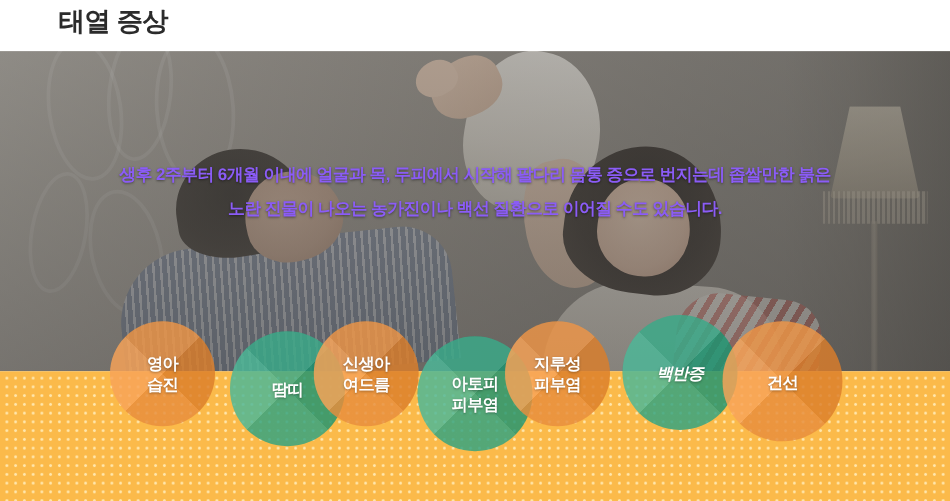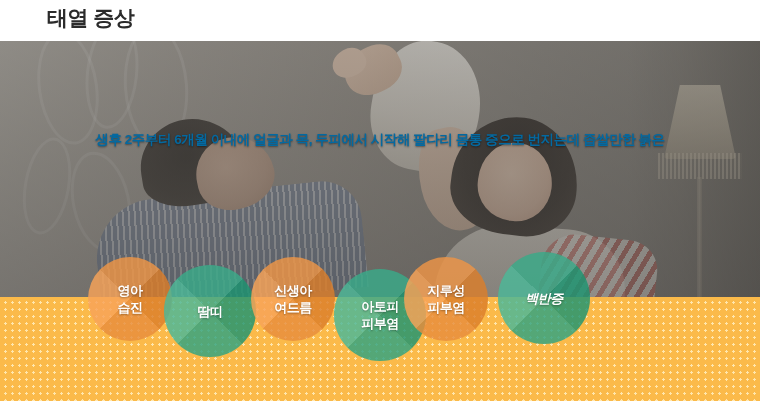--- a/index.html
+++ b/index.html
@@ -122,21 +122,21 @@
   }
 
   
   .ph-veil{
     background:linear-gradient(180deg,rgba(84,82,78,.42) 0%,rgba(78,76,72,.5) 48%,rgba(70,68,65,.56) 100%);
   }
 
   
   .copy{
     position:absolute;left:0;top:126px;width:760px;
-    text-align:center;color:#0369a1;
+    text-align:center;color:#8b5cf6;
     font-size:13.5px;font-weight:bold;line-height:27px;letter-spacing:-0.45px;
     text-shadow:0 1px 2px rgba(0,0,0,.45);
   }
   .copy p{margin:0;}
 
   
   .band{
     position:absolute;left:0;top:297px;width:760px;height:104px;
     background-color:#fbba4a;
     background-image:radial-gradient(rgba(255,233,178,.95) 1px,transparent 1.2px);
@@ -196,33 +196,34 @@
       <div class="mom-shoulder"></div>
       <div class="mom-stripe"></div>
       <div class="mom-hair"></div>
       <div class="mom-face"></div>
     </div>
     <div class="ph-layer ph-veil"></div>
   </div>
 
   <div class="copy">
     <p>생후 2주부터 6개월 이내에 얼굴과 목, 두피에서 시작해 팔다리 몸통 증으로 번지는데 좁쌀만한 붉은</p>
+    <p>노란 진물이 나오는 농가진이나 백선 질환으로 이어질 수도 있습니다.</p>
   </div>
 
   <div class="band"></div>
 
   <div class="circles">
     <div class="circ c-orange" style="left:88px;top:216px;width:84px;height:84px;">
       <span>
         <span>영아</span><br>
         <span>습진</span>
       </span>
     </div>
 
-    <div class="circ c-teal" style="left:164px;top:224px;width:92px;height:92px;">
+    <div class="circ c-teal" style="left:184px;top:224px;width:92px;height:92px;">
       <span>
         <span>땀띠</span>
       </span>
     </div>
 
     <div class="circ c-orange" style="left:251px;top:216px;width:84px;height:84px;text-align:right;">
       <span>
         <span>신생아</span><br>
         <span>여드름</span>
       </span>
@@ -241,15 +242,20 @@
         <span>피부염</span>
       </span>
     </div>
 
     <div class="circ c-teal" style="left:498px;top:211px;width:92px;height:92px;font-style:italic;">
       <span>
         <span>백반증</span>
       </span>
     </div>
 
+    <div class="circ c-orange" style="left:578px;top:216px;width:96px;height:96px;">
+      <span>
+        <span>건선</span>
+      </span>
+    </div>
   </div>
 
 </div>
 
 </body></html>

